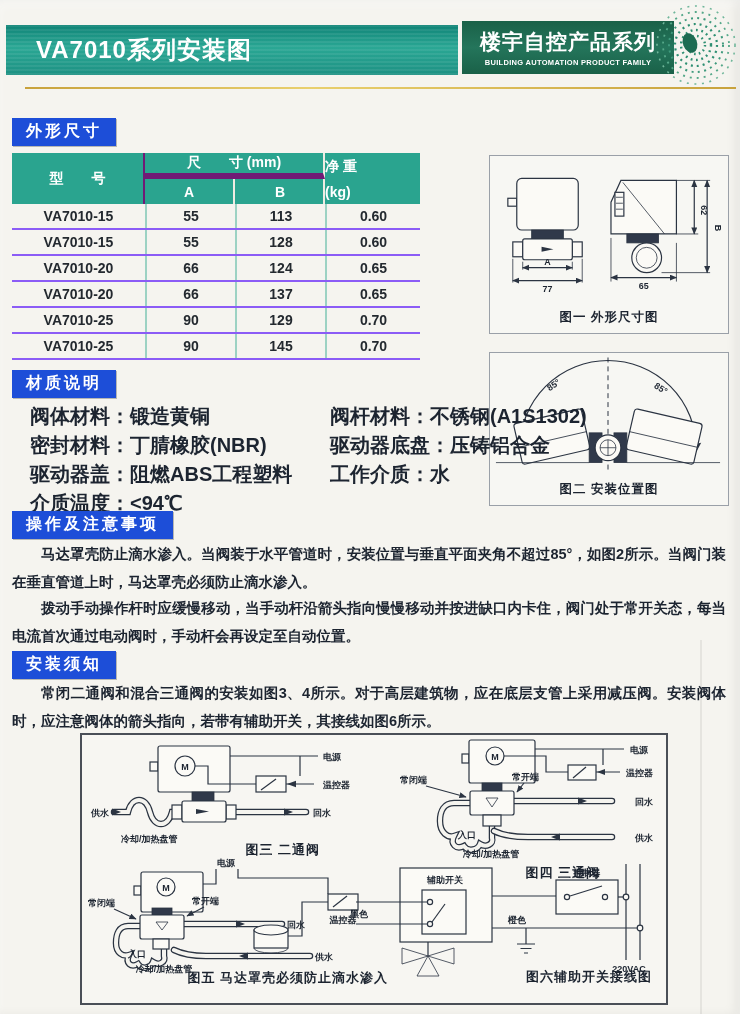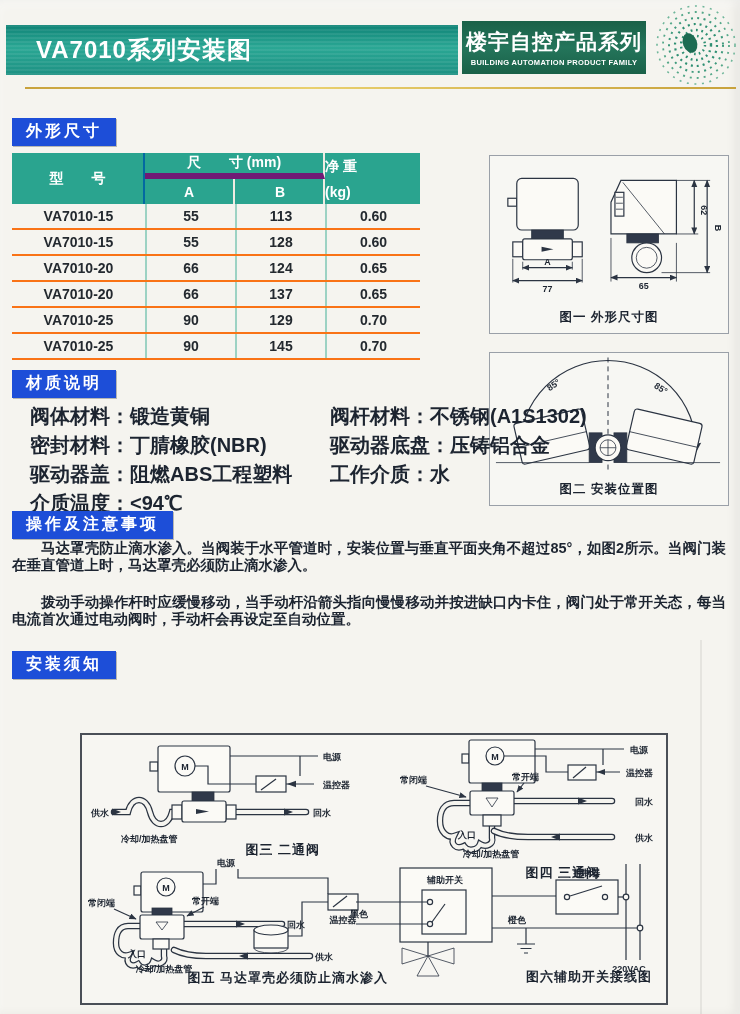--- a/index.html
+++ b/index.html
@@ -15,62 +15,62 @@
     background:linear-gradient(180deg,#0f8376 0%,#2aa794 45%,#1d9183 100%);
     background-blend-mode:normal;
   }
   .banner-left:after{content:"";position:absolute;inset:0;
     background:repeating-linear-gradient(0deg,rgba(255,255,255,.07) 0 2px,transparent 2px 4px);}
   .page-title{
     position:absolute;left:30px;top:0;height:50px;line-height:50px;
     color:#fff;font-size:24px;font-weight:bold;letter-spacing:1px;z-index:2;
   }
   .brand-box{
-    position:absolute;left:462px;top:21px;width:184px;height:53px;
+    position:absolute;left:462px;top:21px;width:212px;height:53px;
     background:linear-gradient(180deg,#1a6148,#24755b 50%,#1a6148);
     color:#fff;text-align:center;
   }
   .brand-cn{font-family:"Liberation Serif",serif;font-weight:bold;font-size:21px;
     letter-spacing:1px;margin-top:7px;}
   .brand-en{font-size:7.5px;font-weight:bold;letter-spacing:.3px;margin-top:2px;}
   .spiral-logo{position:absolute;left:648px;top:0px;width:92px;height:90px;}
   .gold-line{position:absolute;left:25px;top:87px;width:711px;height:2px;
     background:linear-gradient(90deg,#c8a23c,#e9d06e 40%,#c8a23c);}
   
   .sec-head{
     position:absolute;display:inline-block;background:#1d4ed8;color:#fff;
     font-size:16px;font-weight:bold;letter-spacing:3px;padding:3px 14px 4px 14px;
     box-shadow:1px 1px 0 rgba(0,0,0,.25);
   }
   
   .dim-table{position:absolute;left:12px;top:153px;width:408px;font-size:14px;}
   .dt-head{display:grid;grid-template-columns:133px 180px 95px;grid-template-rows:26px 25px;
     background:#2aa48f;color:#fff;font-weight:bold;}
-  .dt-model{grid-row:1/3;display:flex;align-items:center;justify-content:center;border-right:2px solid #0369a1;}
+  .dt-model{grid-row:1/3;display:flex;align-items:center;justify-content:center;border-right:2px solid #701a75;}
   .dt-size{grid-column:2;grid-row:1;display:flex;align-items:center;justify-content:center;
     border-bottom:6px solid #701a75;border-right:2px solid #efece2;}
   .dt-ab{grid-column:2;grid-row:2;display:grid;grid-template-columns:90px 90px;border-right:2px solid #efece2;}
   .dt-ab div{display:flex;align-items:center;justify-content:center;}
   .dt-ab div:first-child{border-right:2px solid #efece2;}
   .dt-w{grid-column:3;grid-row:1/3;display:flex;flex-direction:column;align-items:flex-start;justify-content:center;line-height:18px;gap:8px;}
   .dt-body .dt-row{display:grid;grid-template-columns:133px 90px 90px 95px;height:24px;
-    border-bottom:2px solid #f97316;}
+    border-bottom:2px solid #8b5cf6;}
   .dt-row div{display:flex;align-items:center;justify-content:center;font-weight:bold;color:#23292f;}
   .dt-row div + div{border-left:2px solid #9cd2c3;}
   
   .fig-box{position:absolute;border:1px solid #9aa0a8;background:rgba(255,255,255,.25);}
   .fig1-box{left:489px;top:155px;width:238px;height:177px;}
   .fig2-box{left:489px;top:352px;width:238px;height:152px;}
   .fig-box .cap{position:absolute;bottom:7px;width:100%;text-align:center;
     font-size:12.5px;font-weight:bold;letter-spacing:1px;}
   
   .materials{position:absolute;left:30px;top:402px;width:680px;font-size:20px;font-weight:bold;}
   .mat-row{display:grid;grid-template-columns:300px 1fr;line-height:29px;}
   
-  .para{position:absolute;font-size:14.5px;font-weight:bold;line-height:17px;
+  .para{position:absolute;font-size:14.5px;font-weight:bold;line-height:28px;
     text-indent:2em;color:#1c2430;text-align:justify;}
   
   .figs-panel{position:absolute;left:80px;top:733px;width:584px;height:268px;
     border:2px solid #4a4f57;background:rgba(255,255,255,.2);}
   .fig-abs{position:absolute;}
   .fig-cap{position:absolute;font-size:13px;font-weight:bold;letter-spacing:1px;text-align:right;}
   
   svg{overflow:visible;}
   svg .ln{stroke:#2b3442;stroke-width:1.2;fill:none;}
   svg .thin{stroke:#2b3442;stroke-width:.8;fill:none;}
@@ -249,20 +249,21 @@
       <span>介质温度：&lt;94℃</span>
       <span></span>
     </div>
   </div>
 
   <div class="sec-head" style="left:12px;top:511px;">操作及注意事项</div>
   <div class="para" style="left:12px;top:540px;width:714px;">马达罩壳防止滴水渗入。当阀装于水平管道时，安装位置与垂直平面夹角不超过85°，如图2所示。当阀门装在垂直管道上时，马达罩壳必须防止滴水渗入。</div>
   <div class="para" style="left:12px;top:594px;width:714px;">拨动手动操作杆时应缓慢移动，当手动杆沿箭头指向慢慢移动并按进缺口内卡住，阀门处于常开关态，每当电流首次通过电动阀时，手动杆会再设定至自动位置。</div>
 
   <div class="sec-head" style="left:12px;top:651px;">安装须知</div>
+  <div class="para" style="left:12px;top:679px;width:714px;">常闭二通阀和混合三通阀的安装如图3、4所示。对于高层建筑物，应在底层支管上采用减压阀。安装阀体时，应注意阀体的箭头指向，若带有辅助开关，其接线如图6所示。</div>
 
   <div class="figs-panel"></div>
 
   <svg class="fig-abs" style="left:88px;top:740px;" width="300" height="110" viewBox="0 0 300 110">
     <path class="pipe-o" d="M26,72 H40 C44,56 58,56 62,72 C66,88 80,88 84,72 L94,72"></path>
     <path class="pipe-i" d="M26,72 H40 C44,56 58,56 62,72 C66,88 80,88 84,72 L94,72"></path>
     <path class="pipe-o" d="M148,72 H218"></path>
     <path class="pipe-i" d="M148,72 H218"></path>
     <polygon class="arr" points="24,68.5 33,72 24,75.5"></polygon>
     <polygon class="arr" points="196,68.5 205,72 196,75.5"></polygon>

